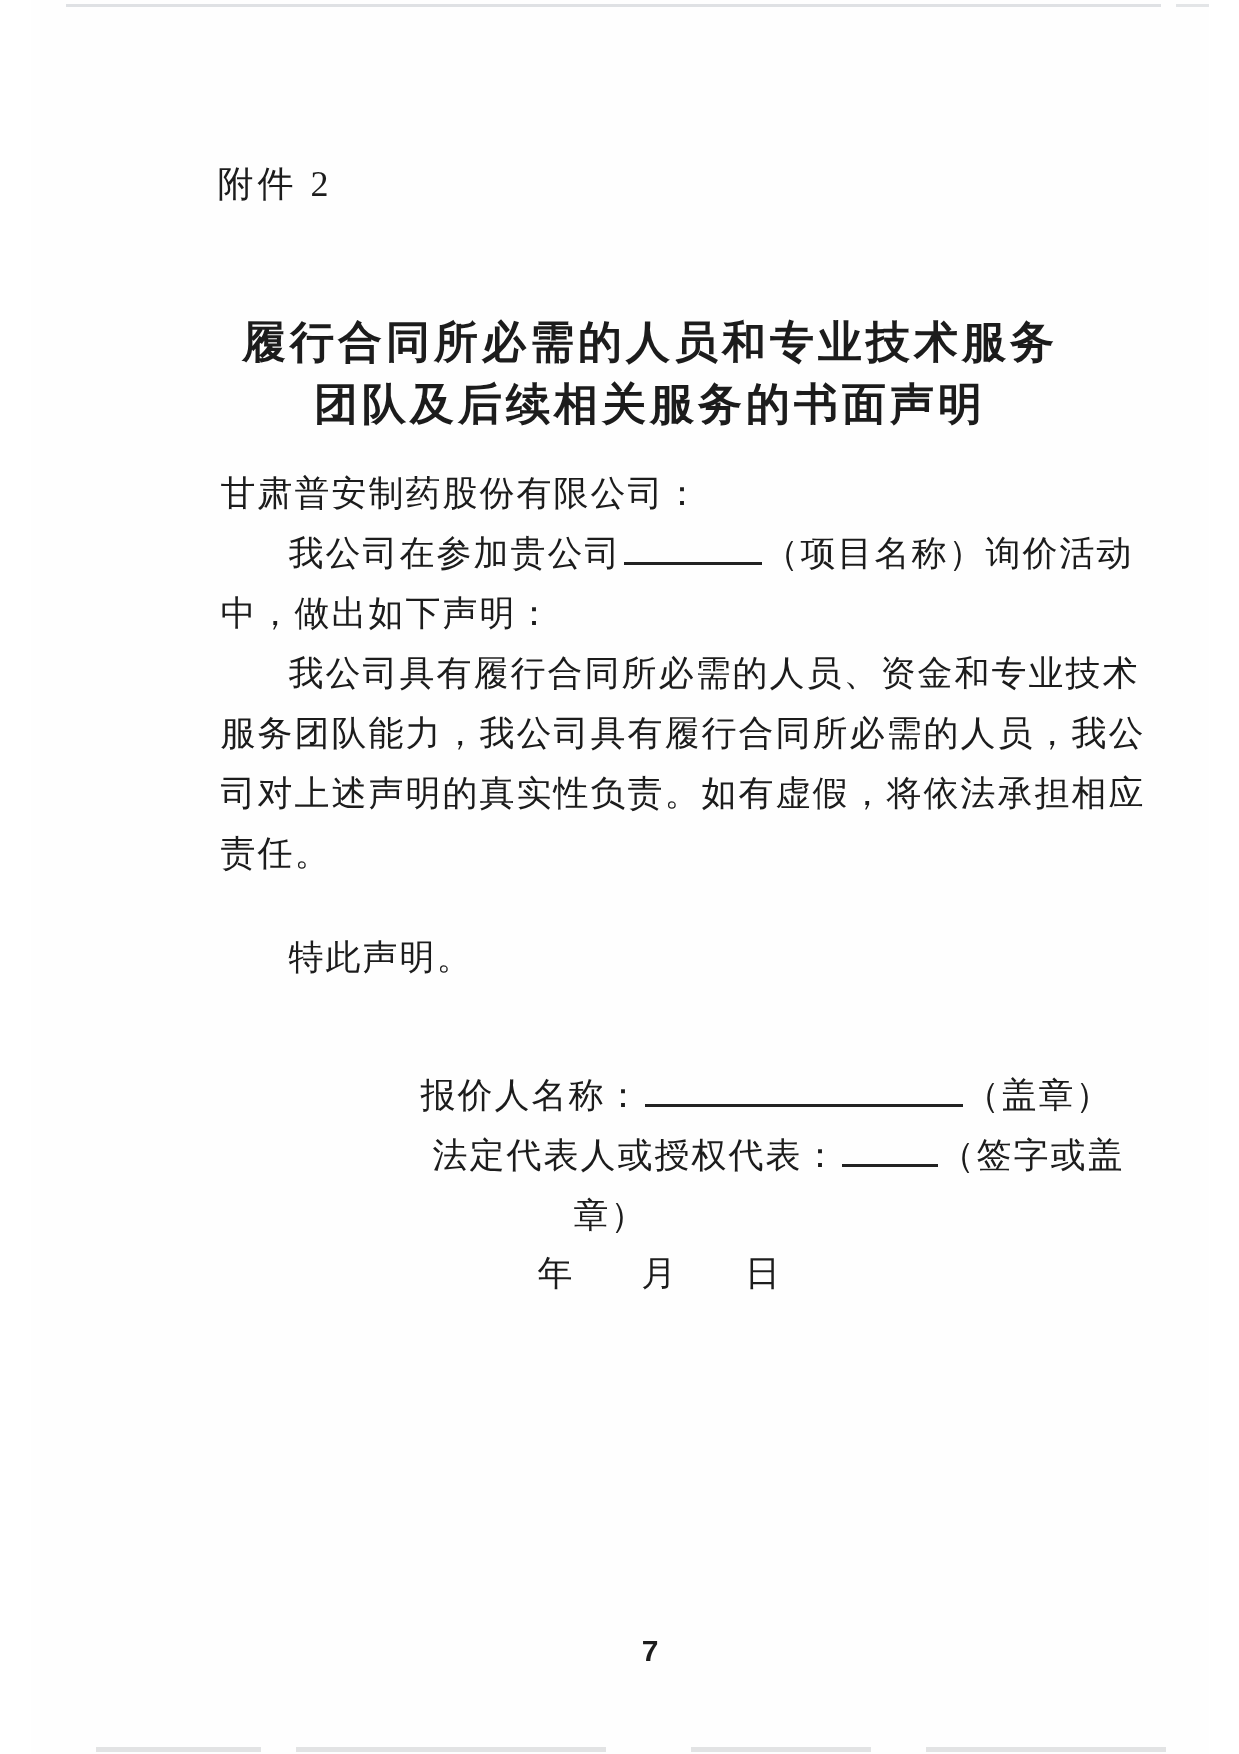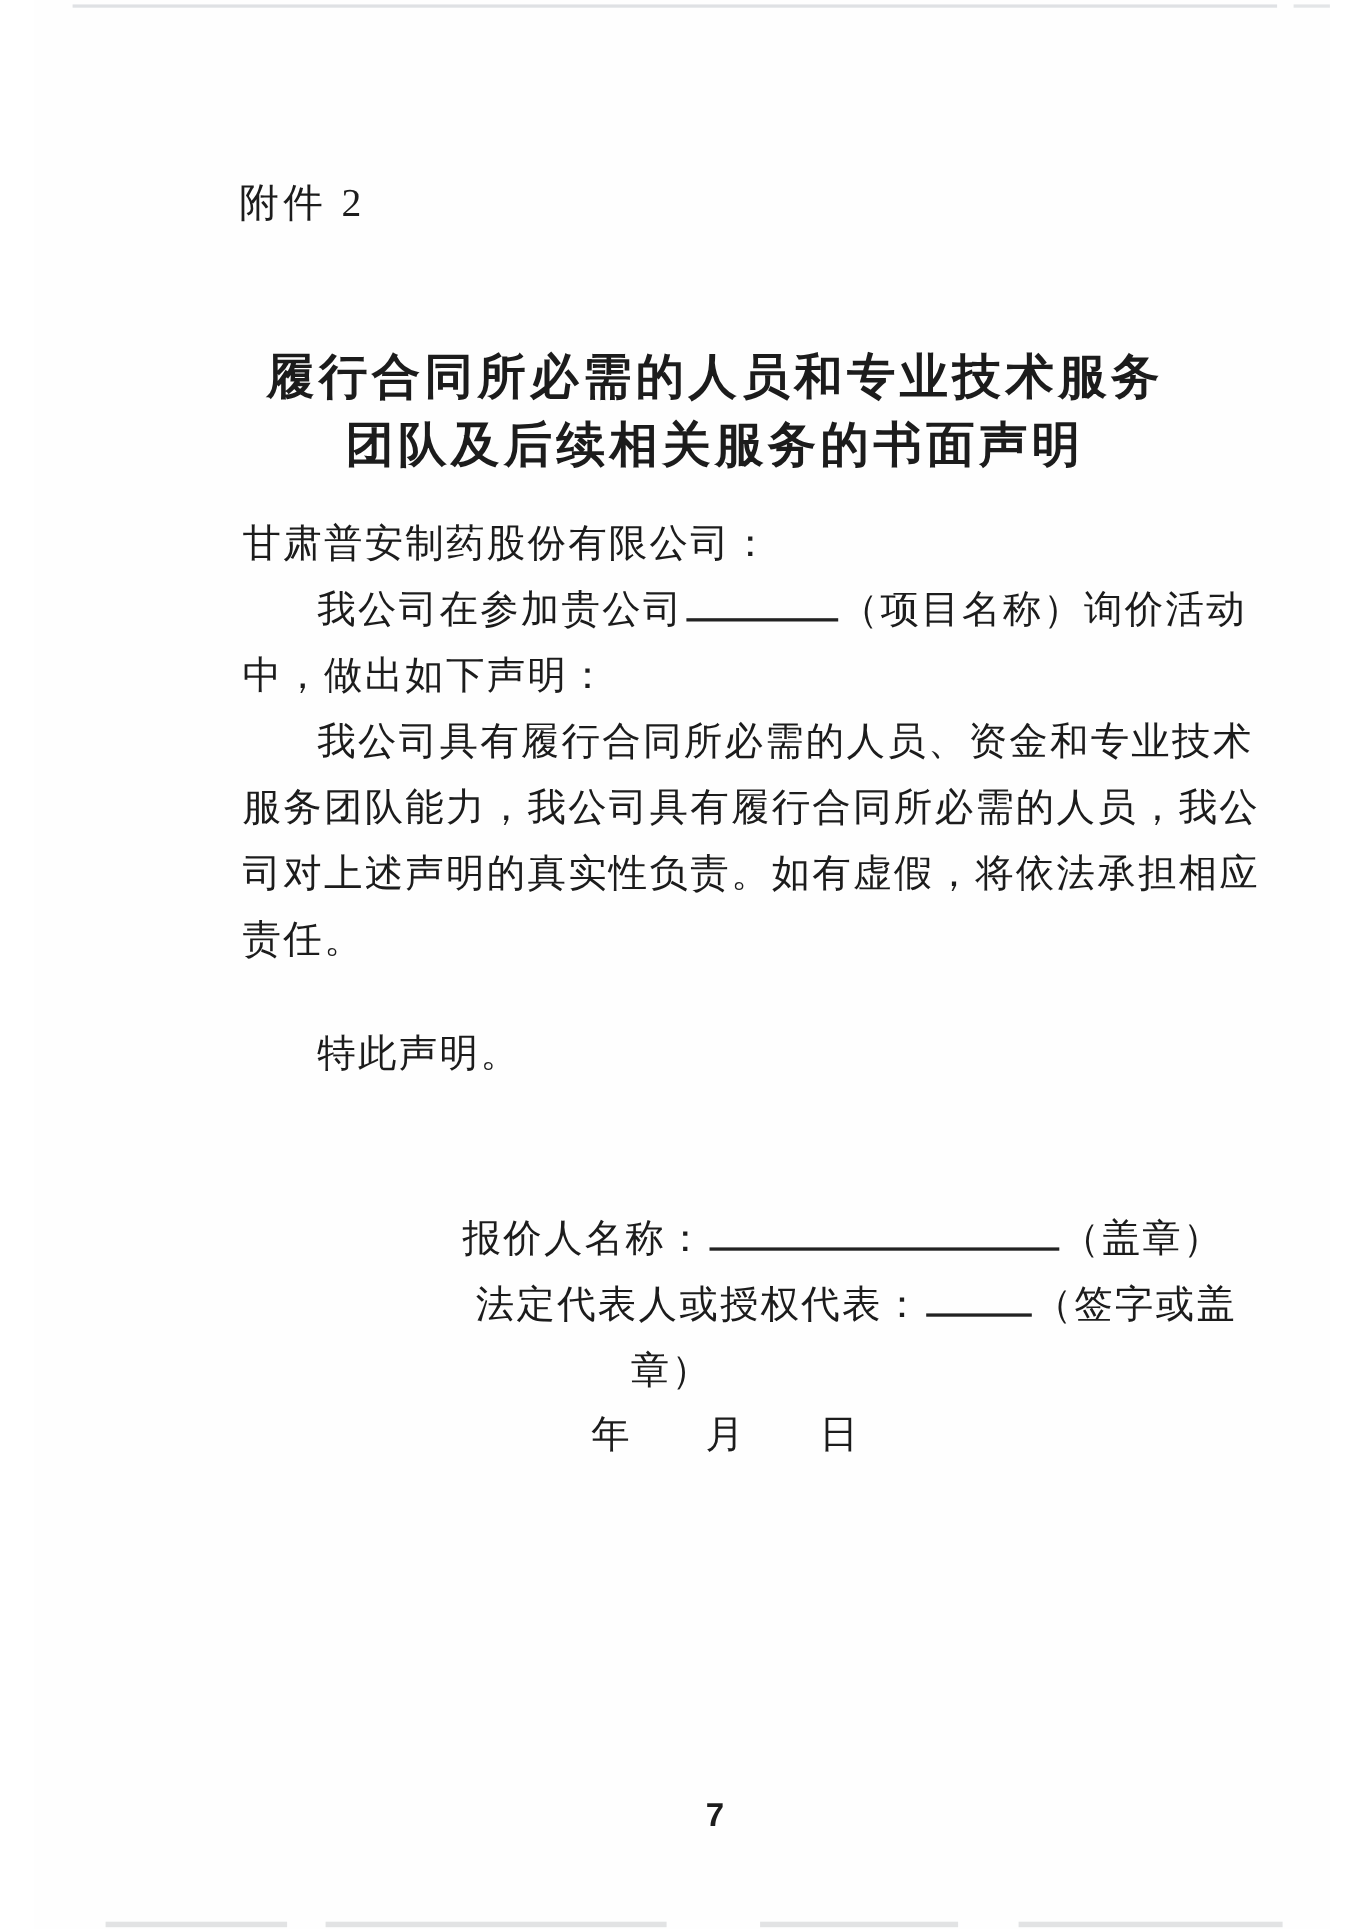--- a/index.html
+++ b/index.html
@@ -79,21 +79,20 @@
   }
   .blank-project { width: 138px; }
   .blank-name    { width: 318px; }
   .blank-rep     { width: 96px; }
 
   .sig-line {
     position: absolute;
     font-size: 35px;
     letter-spacing: 2px;
     white-space: nowrap;
-    margin-top: 30px;
   }
   .sig-name { left: 390px; top: 1072px; }
   .sig-rep  { left: 402px; top: 1132px; text-align: center; }
   .sig-seal2 { left: 543px; top: 1192px; }
   .sig-date { left: 507px; top: 1250px; }
   .sig-date .date-char { margin-right: 56px; }
   .sig-date .date-char:last-child { margin-right: 0; }
 
   .page-number {
     position: absolute;

